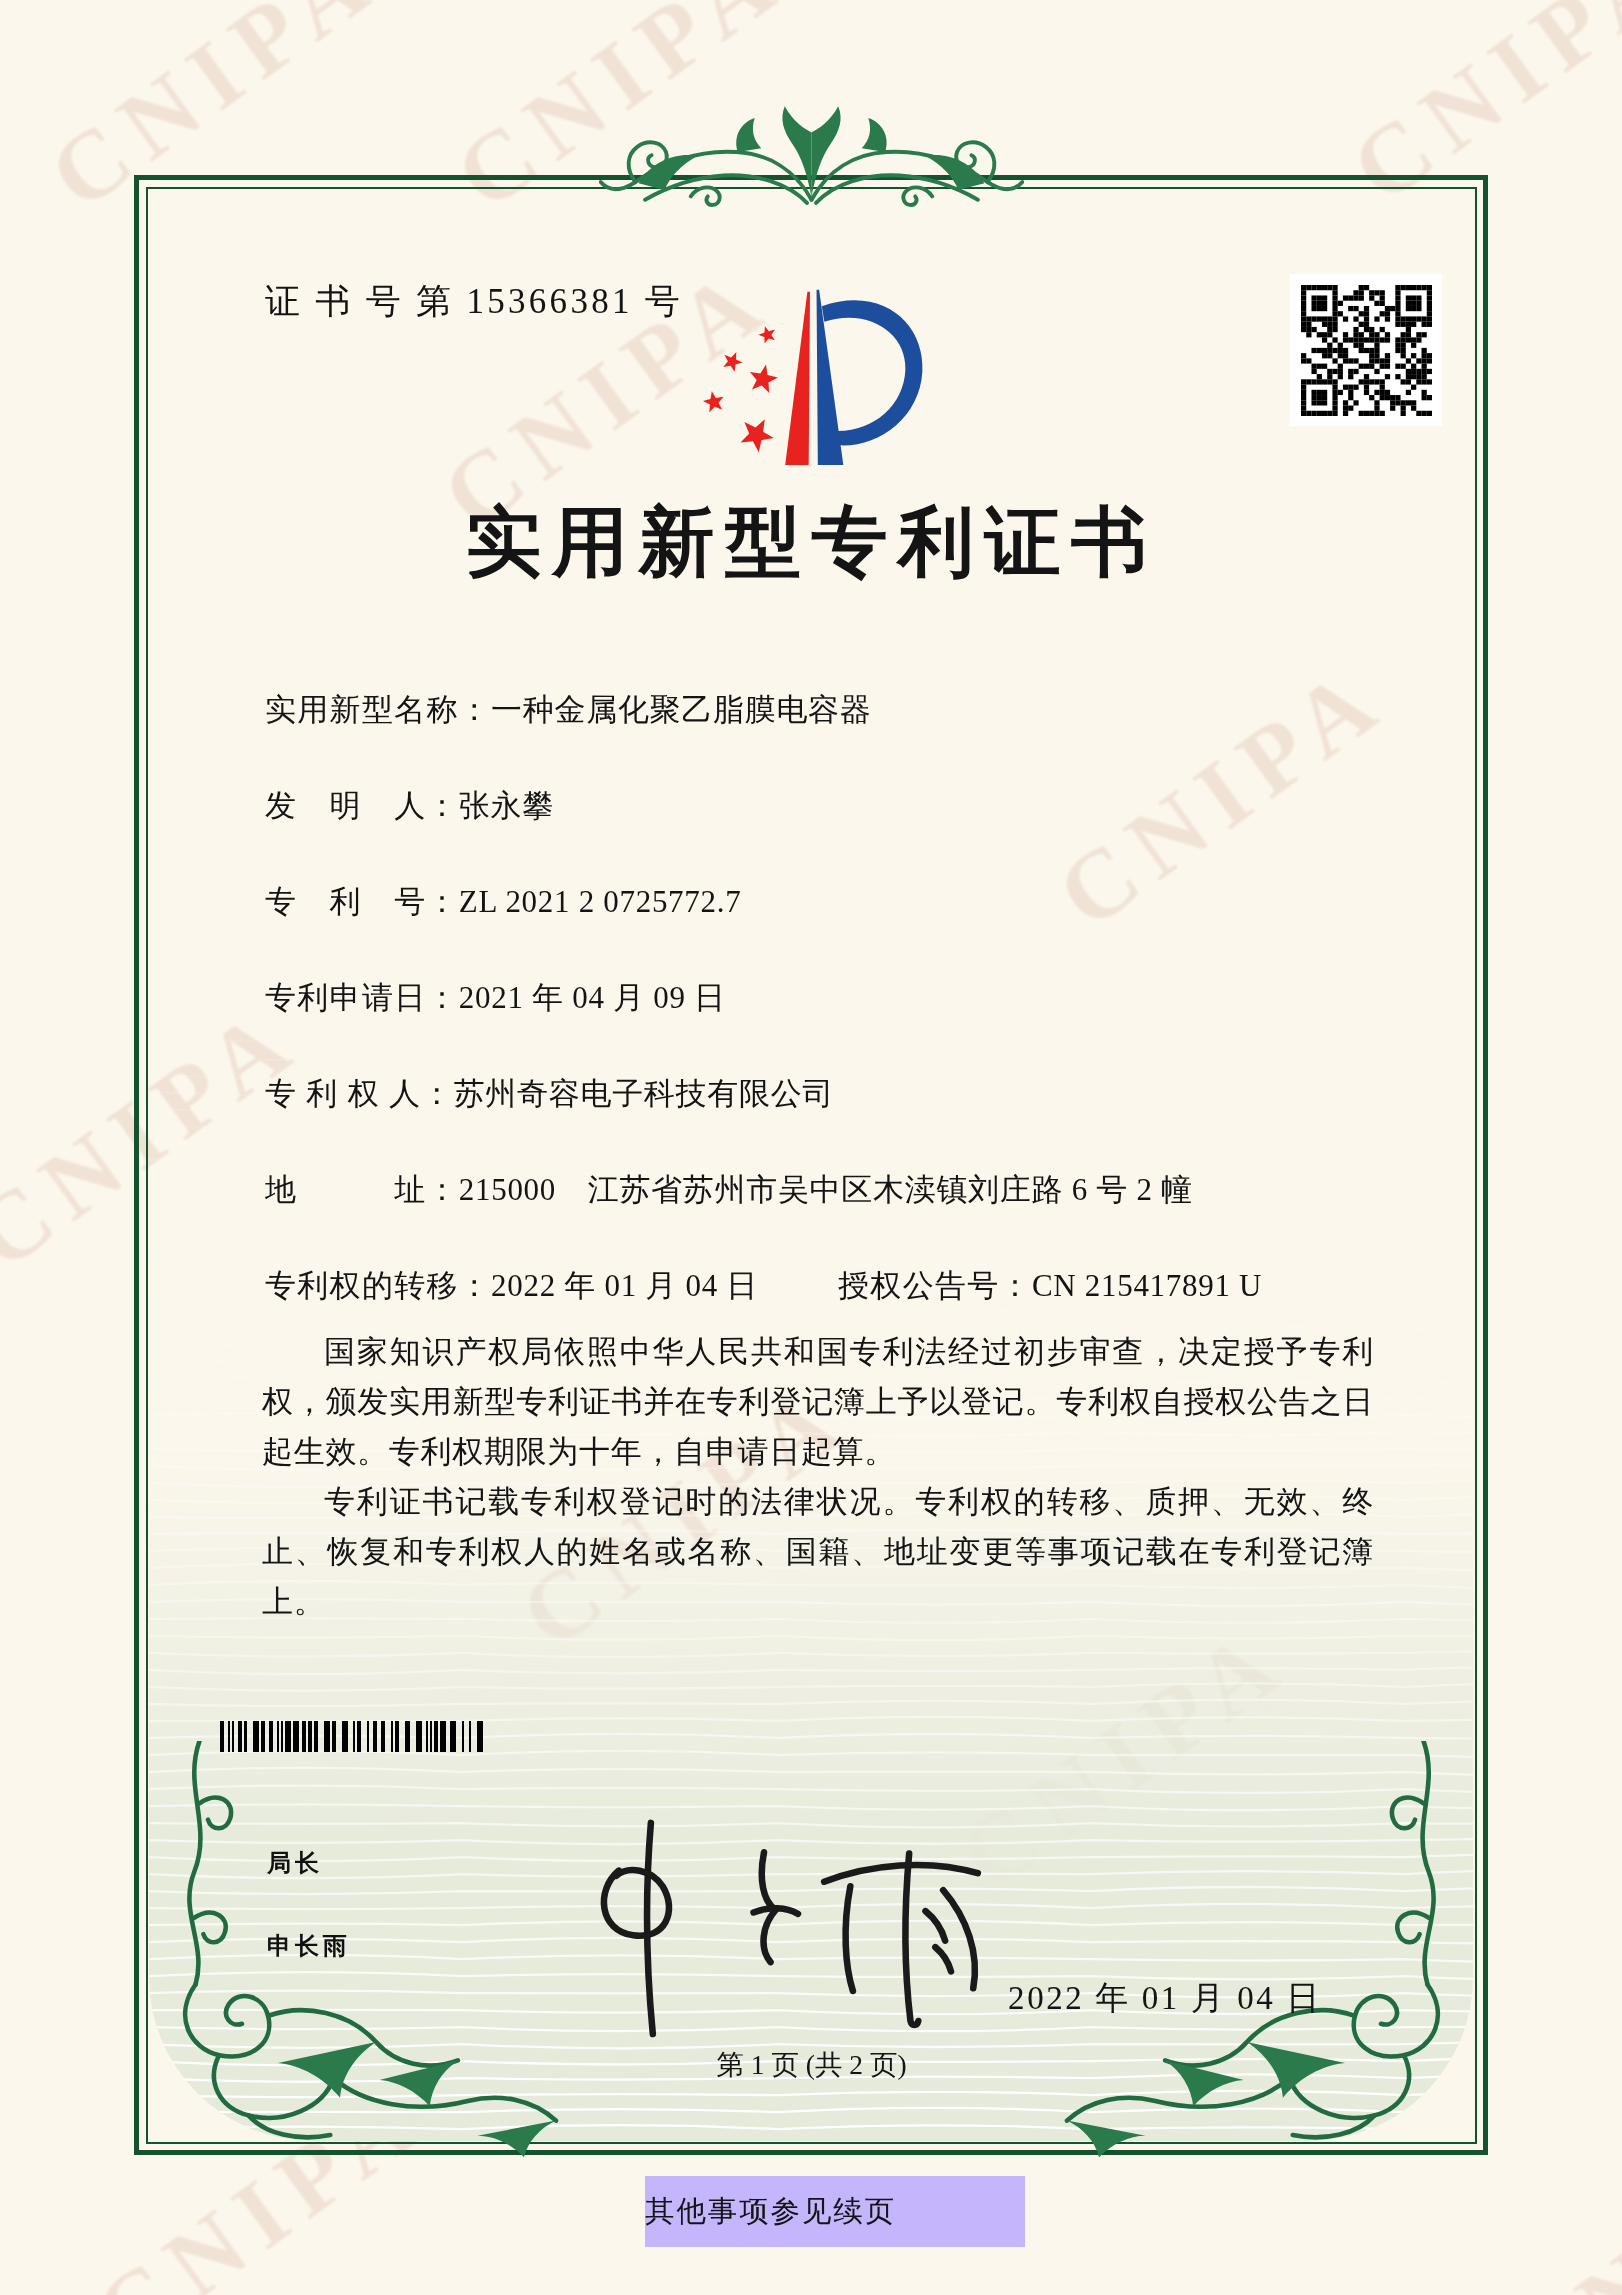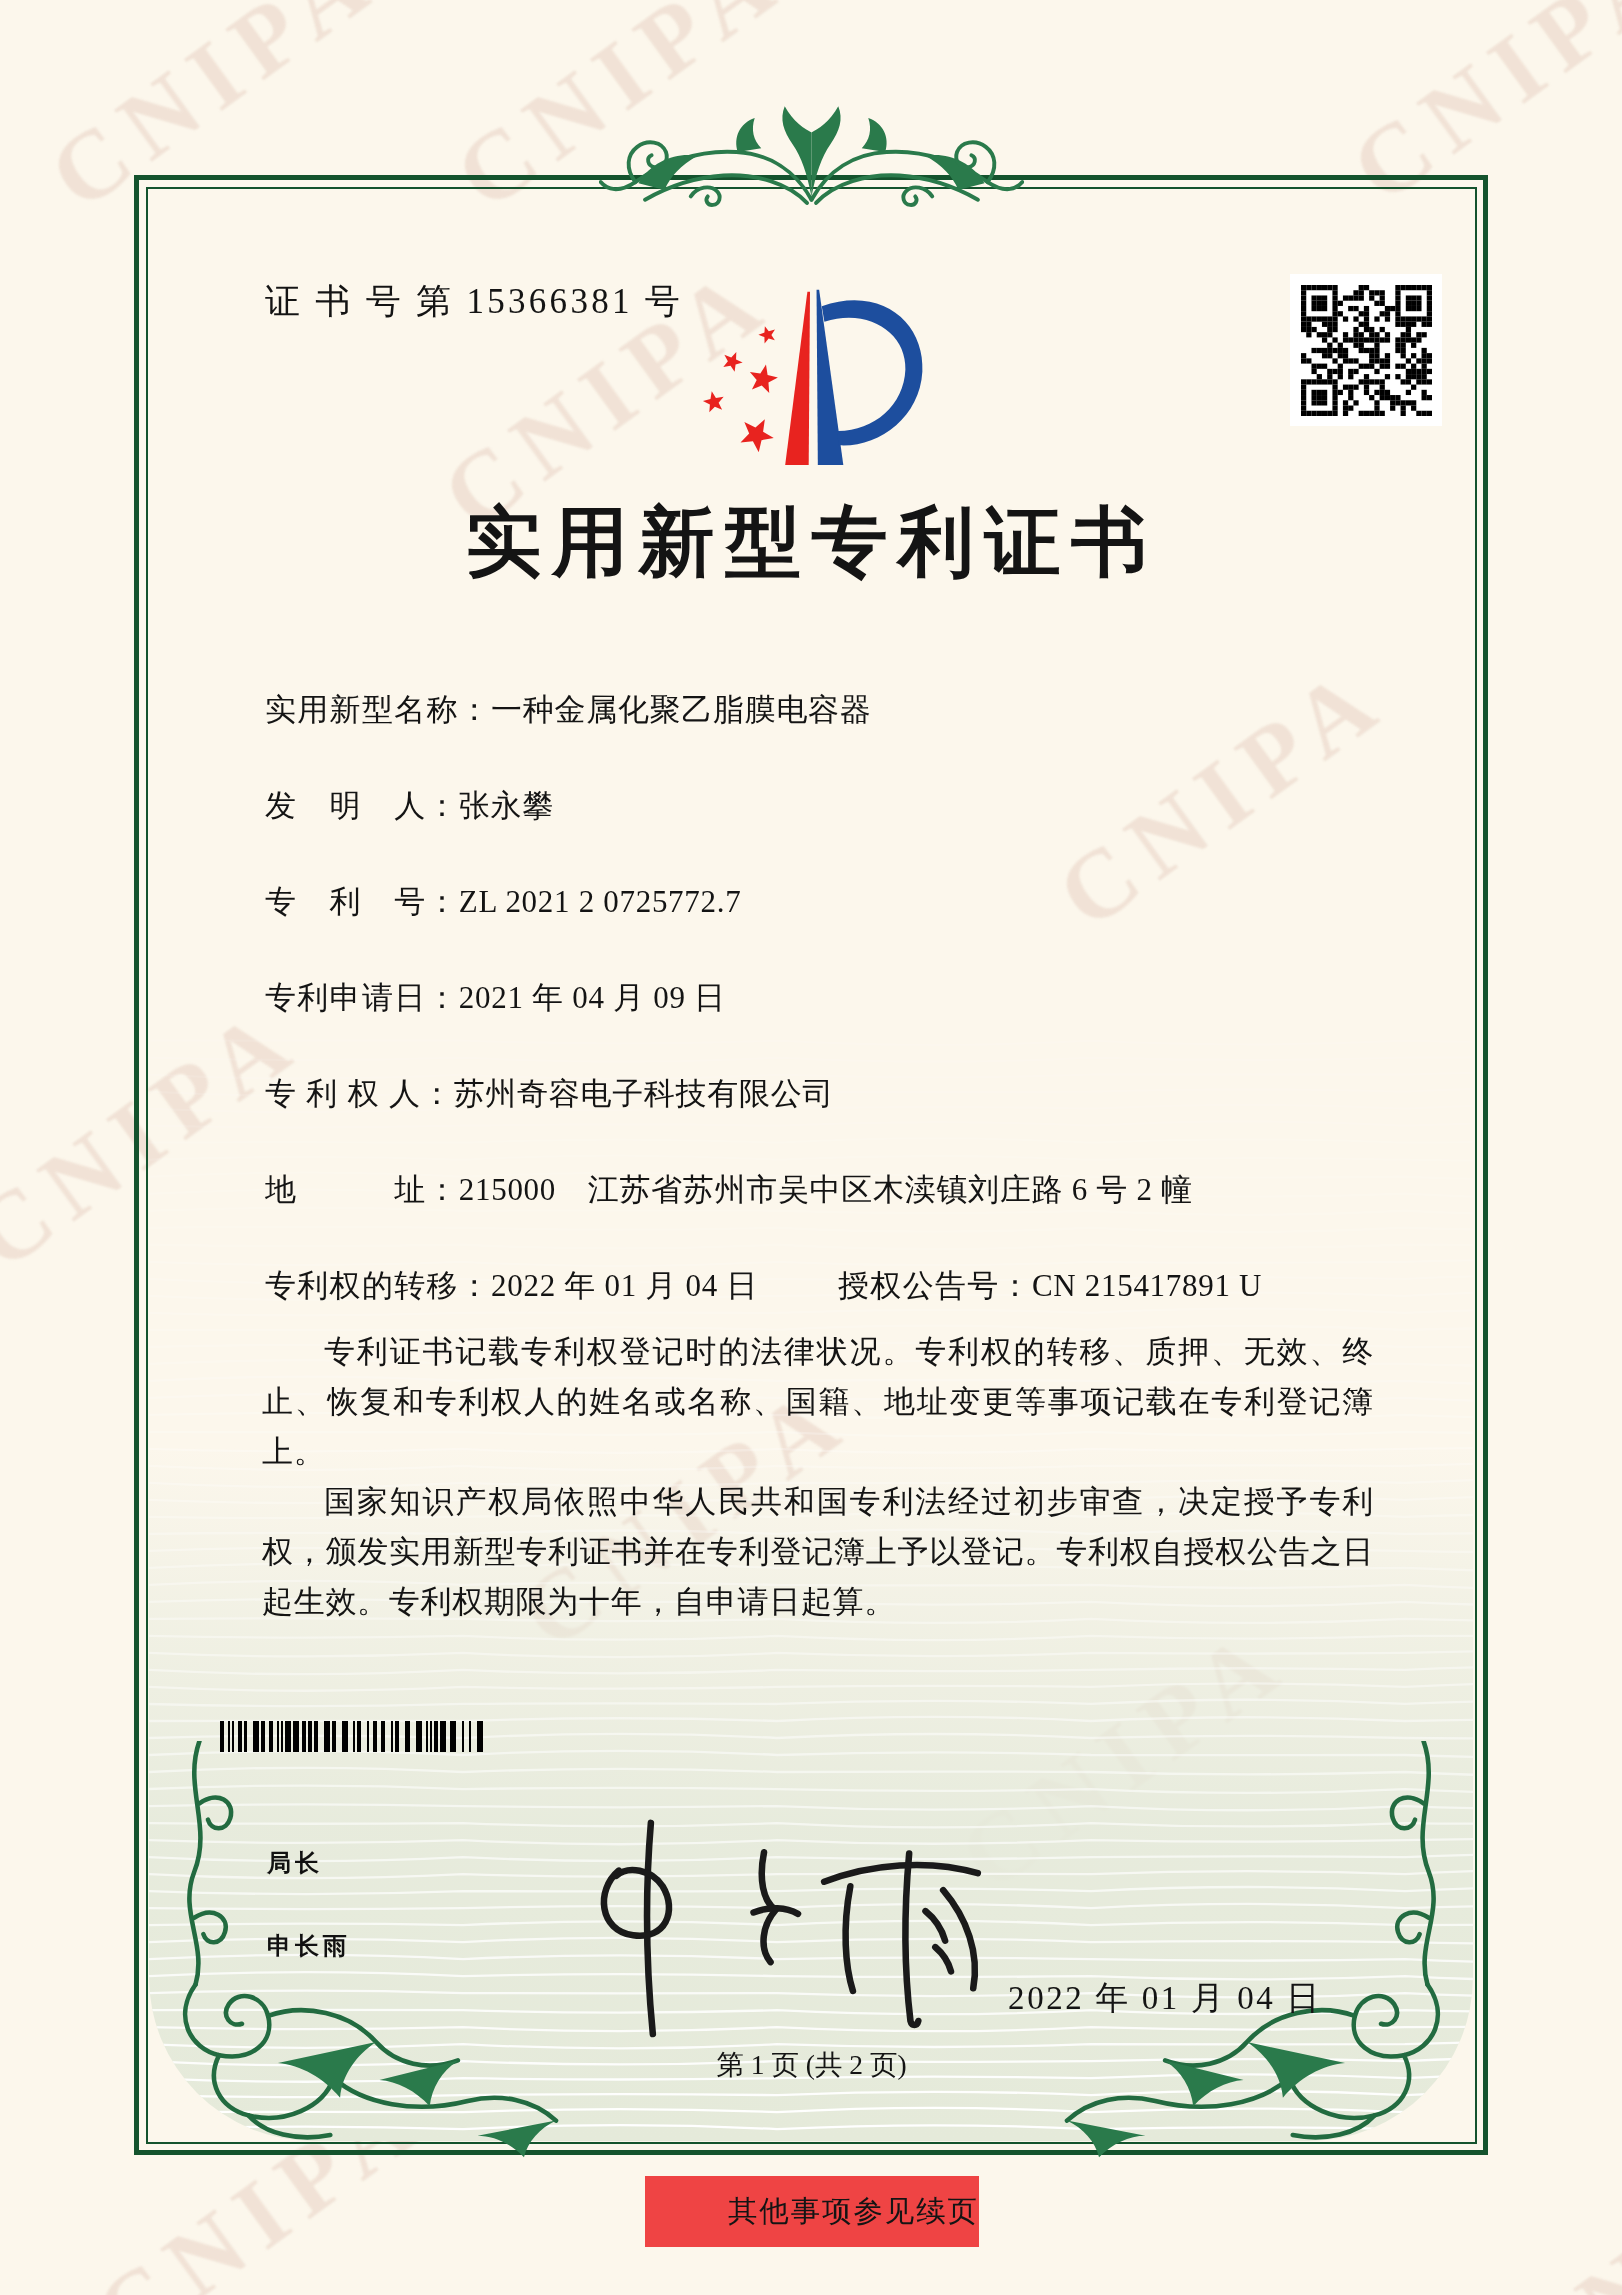--- a/index.html
+++ b/index.html
@@ -52,22 +52,22 @@
   .director{position:absolute;left:267px;top:1847px;
             font-family:"Liberation Sans","DejaVu Sans",sans-serif;font-weight:600;
             font-size:24px;letter-spacing:3.9px;color:#111;}
   .director div{margin-bottom:51px;}
   .sig{position:absolute;left:543px;top:1813px;width:510px;height:229px;}
 
   .grant-date{position:absolute;left:949px;top:1976px;width:432px;text-align:center;
               font-size:33px;letter-spacing:2.6px;}
   .page-ind{position:absolute;left:148px;top:2047px;width:1327px;text-align:center;font-size:27.5px;}
 
-  .cont-strip{position:absolute;left:645px;top:2176px;width:334px;height:71px;background:#ef4444;
-              display:flex;align-items:center;justify-content:flex-end;}
+  .cont-strip{position:absolute;left:645px;top:2176px;width:380px;height:71px;background:#c4b5fd;
+              display:flex;align-items:center;justify-content:flex-start;}
   .cont-strip span{font-size:29.4px;letter-spacing:2px;}
 </style>
 </head>
 <body>
 
 <div class="page">
 
   <div id="wm-layer">
       <div class="wm" style="left: 26px; top: 19.6px;">CNIPA</div>
       <div class="wm" style="left: 432px; top: 19.6px;">CNIPA</div>
@@ -573,22 +573,22 @@
         <span class="field-value">215000　江苏省苏州市吴中区木渎镇刘庄路 6 号 2 幢</span>
       </div>
       <div class="field-row">
         <span class="field-label">专利权的转移：</span>
         <span class="field-value">2022 年 01 月 04 日</span>
         <span class="field-group2"><span class="field-label">授权公告号：</span><span class="field-value">CN 215417891 U</span></span>
       </div>
     </div>
 
   <div class="body-text" id="body-text">
+      <p>国家知识产权局依照中华人民共和国专利法经过初步审查，决定授予专利权，颁发实用新型专利证书并在专利登记簿上予以登记。专利权自授权公告之日起生效。专利权期限为十年，自申请日起算。</p>
       <p>专利证书记载专利权登记时的法律状况。专利权的转移、质押、无效、终止、恢复和专利权人的姓名或名称、国籍、地址变更等事项记载在专利登记簿上。</p>
-      <p>国家知识产权局依照中华人民共和国专利法经过初步审查，决定授予专利权，颁发实用新型专利证书并在专利登记簿上予以登记。专利权自授权公告之日起生效。专利权期限为十年，自申请日起算。</p>
     </div>
 
   <div class="barcode" id="barcode">
       <i style="width: 3.9px; background: rgb(0, 0, 0);"></i>
       <i style="width: 3.9px; background: transparent;"></i>
       <i style="width: 2px; background: rgb(0, 0, 0);"></i>
       <i style="width: 2px; background: transparent;"></i>
       <i style="width: 2px; background: rgb(0, 0, 0);"></i>
       <i style="width: 3.9px; background: transparent;"></i>
       <i style="width: 3.9px; background: rgb(0, 0, 0);"></i>

